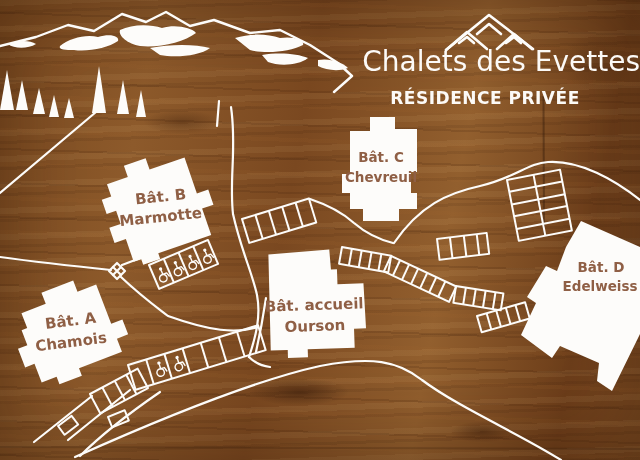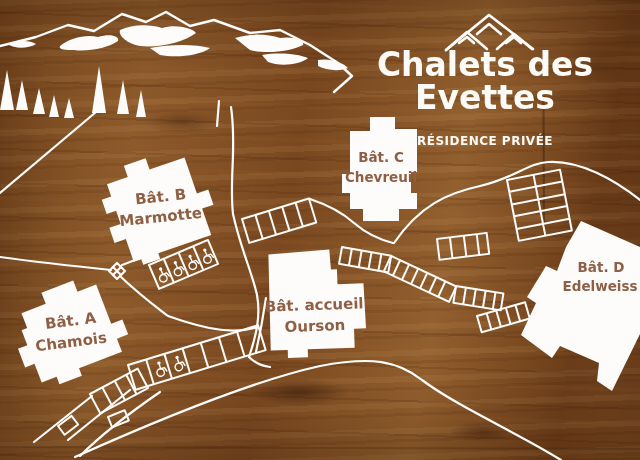--- a/index.html
+++ b/index.html
@@ -25,22 +25,22 @@
   .snow{fill:#fdfcfa;stroke:none;}
   .tree{fill:#fdfcfa;stroke:none;}
   .ridge{stroke:#fdfcfa;stroke-width:2.4;fill:none;stroke-linejoin:round;stroke-linecap:round;}
   .logo{stroke:#fdfcfa;stroke-width:2.6;fill:none;stroke-linejoin:round;stroke-linecap:round;}
   .seam{stroke:rgba(45,22,7,.40);stroke-width:2;}
   svg text{font-family:"DejaVu Sans","Liberation Sans",sans-serif;font-weight:700;fill:#8f5f45;text-anchor:middle;}
   .t15{font-size:15px;} .t14{font-size:13.5px;}
   #titleblock{
     position:absolute;left:330px;top:48px;width:310px;text-align:center;color:#fcfaf7;
   }
-  #titleblock .main{font-size:33px;font-weight:700;line-height:1.0;}
-  #titleblock .sub{font-size:12px;font-weight:700;letter-spacing:.5px;margin-top:20px;}
+  #titleblock .main{font-size:28px;font-weight:400;line-height:1.0;text-align:right;}
+  #titleblock .sub{font-size:17px;font-weight:700;letter-spacing:.5px;margin-top:12px;}
 </style>
 </head>
 <body>
 
 <div id="board">
 
   <svg id="art" width="640" height="460" viewBox="0 0 640 460">
     <defs>
       <g id="wc">
         <circle cx="0" cy="2.5" r="3.4" fill="none" stroke="#fdfcfa" stroke-width="1.3"></circle>

